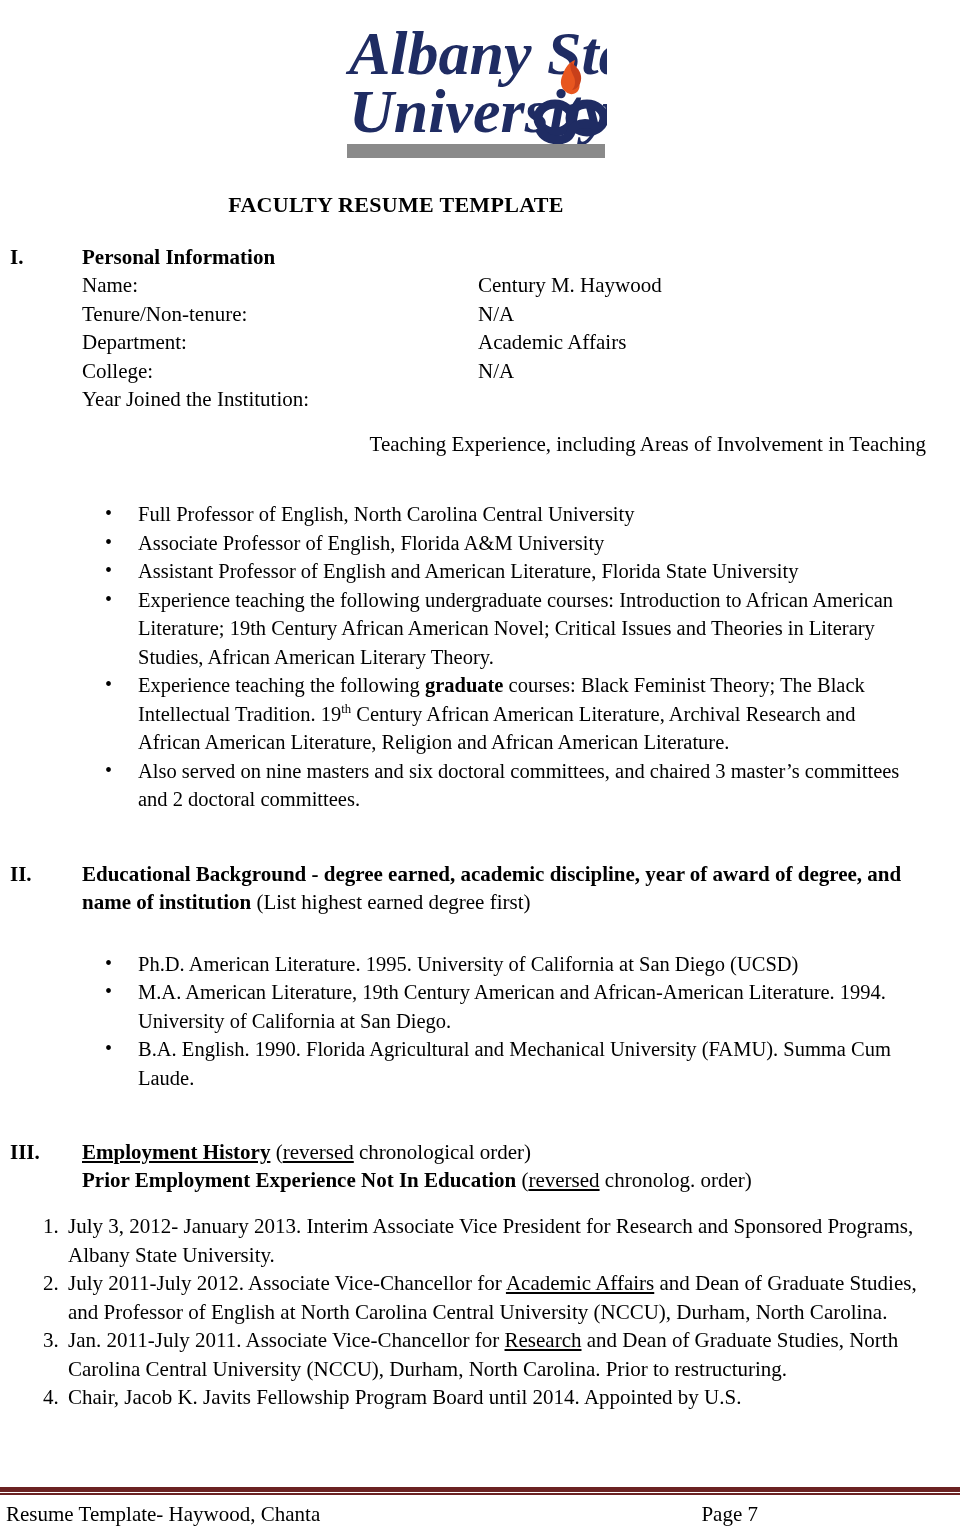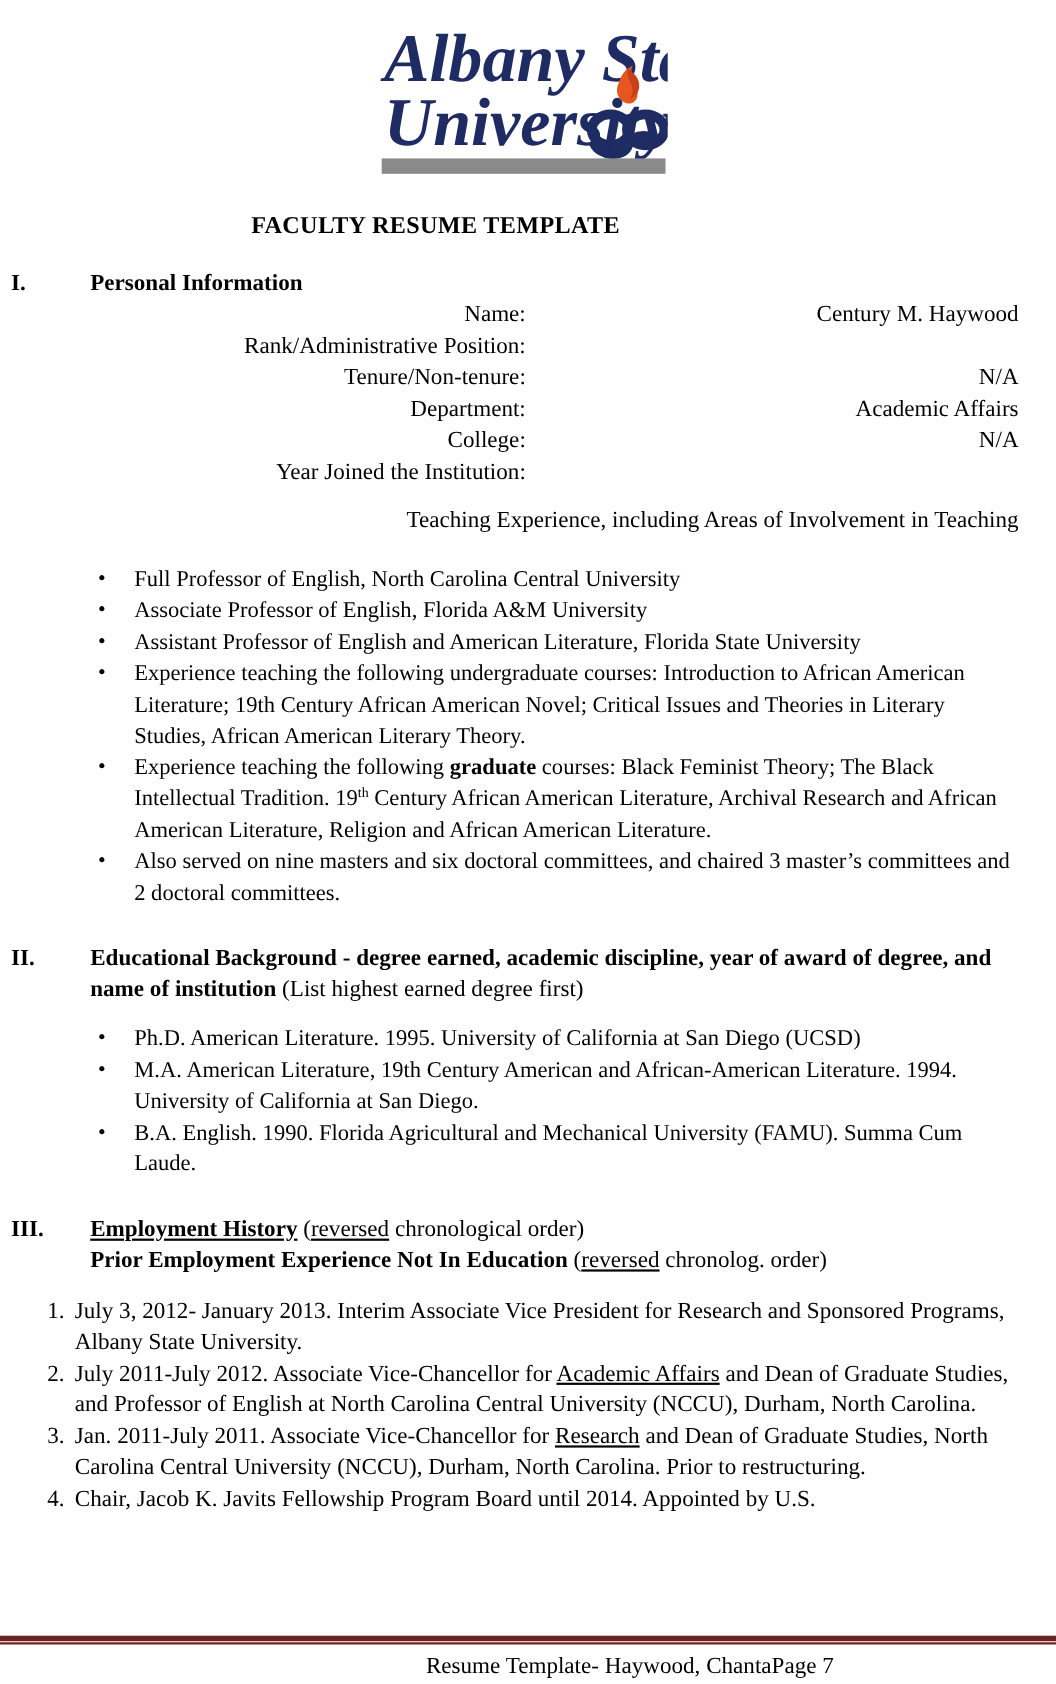--- a/index.html
+++ b/index.html
@@ -76,40 +76,39 @@
 
   
   .info-table {
     margin-top: 0;
     font-size: 21px;
     line-height: 28.5px;
   }
   .info-row {
     display: flex;
     align-items: flex-start;
-    text-align: right;
   }
   .info-label {
     width: 396px;
     flex: 0 0 396px;
   }
   .info-value {
     flex: 1 1 auto;
   }
   .info-note {
     font-size: 21px;
     line-height: 28.5px;
     margin-top: 16px;
     text-align: right;
   }
 
   
   ul.doc-bullets {
     list-style: none;
-    margin: 0;
+    margin: 16px;
     padding: 0;
     font-size: 20.5px;
     line-height: 28.5px;
   }
   ul.doc-bullets > li {
     position: relative;
     padding-left: 40px;
     margin: 0;
   }
   ul.doc-bullets > li::before {
@@ -164,21 +163,21 @@
     background: #6B2222;
   }
   .footer {
     position: absolute;
     left: 0;
     top: 1500px;
     width: 764px;
     padding: 0 6px;
     box-sizing: border-box;
     display: flex;
-    justify-content: flex-end;
+    justify-content: space-between;
     font-size: 21px;
     line-height: 28px;
   }
 
   
   .gap-sm { height: 18px; }
   .gap-md { height: 26px; }
   .gap-lg { height: 30px; }
 </style>
 </head>
@@ -211,21 +210,20 @@
     <div class="roman">I.</div>
     <div class="sec-body">
       <div class="sec-head">Personal Information</div>
 
       <div class="info-table">
         <div class="info-row">
           <div class="info-label">Name:</div>
           <div class="info-value">Century M. Haywood</div>
         </div>
         <div class="info-row">
-          <div class="info-label">Rank/Administrative Position:</div>
         </div>
         <div class="info-row">
           <div class="info-label">Tenure/Non-tenure:</div>
           <div class="info-value">N/A</div>
         </div>
         <div class="info-row">
           <div class="info-label">Department:</div>
           <div class="info-value">Academic Affairs</div>
         </div>
         <div class="info-row">

